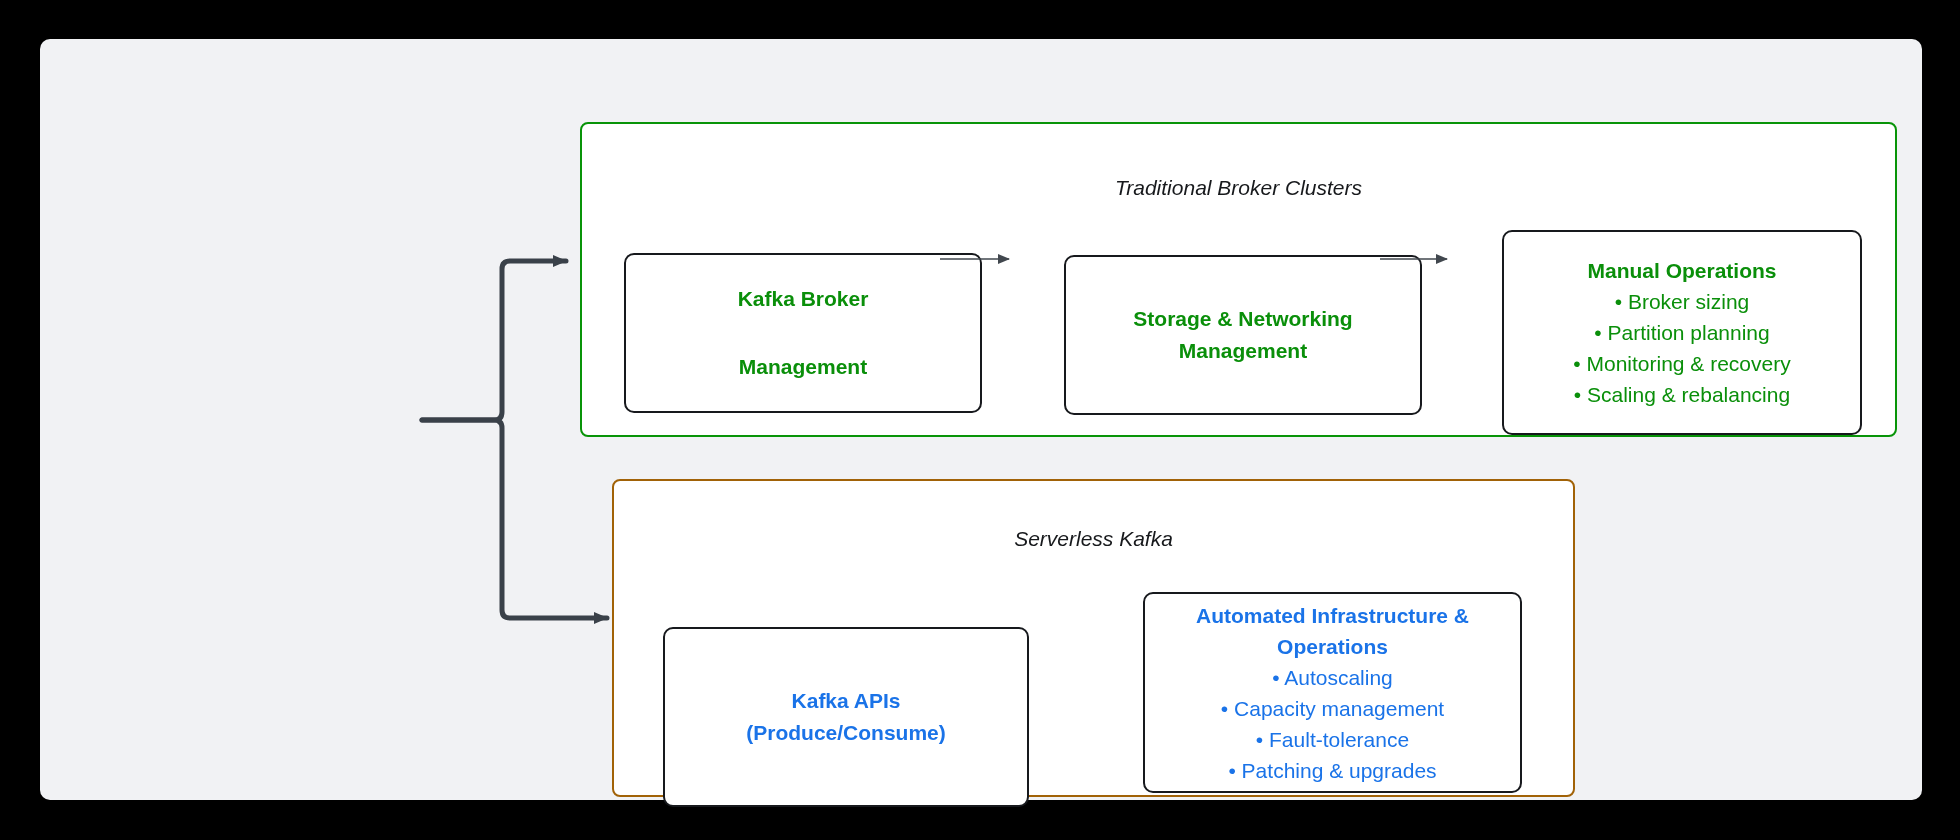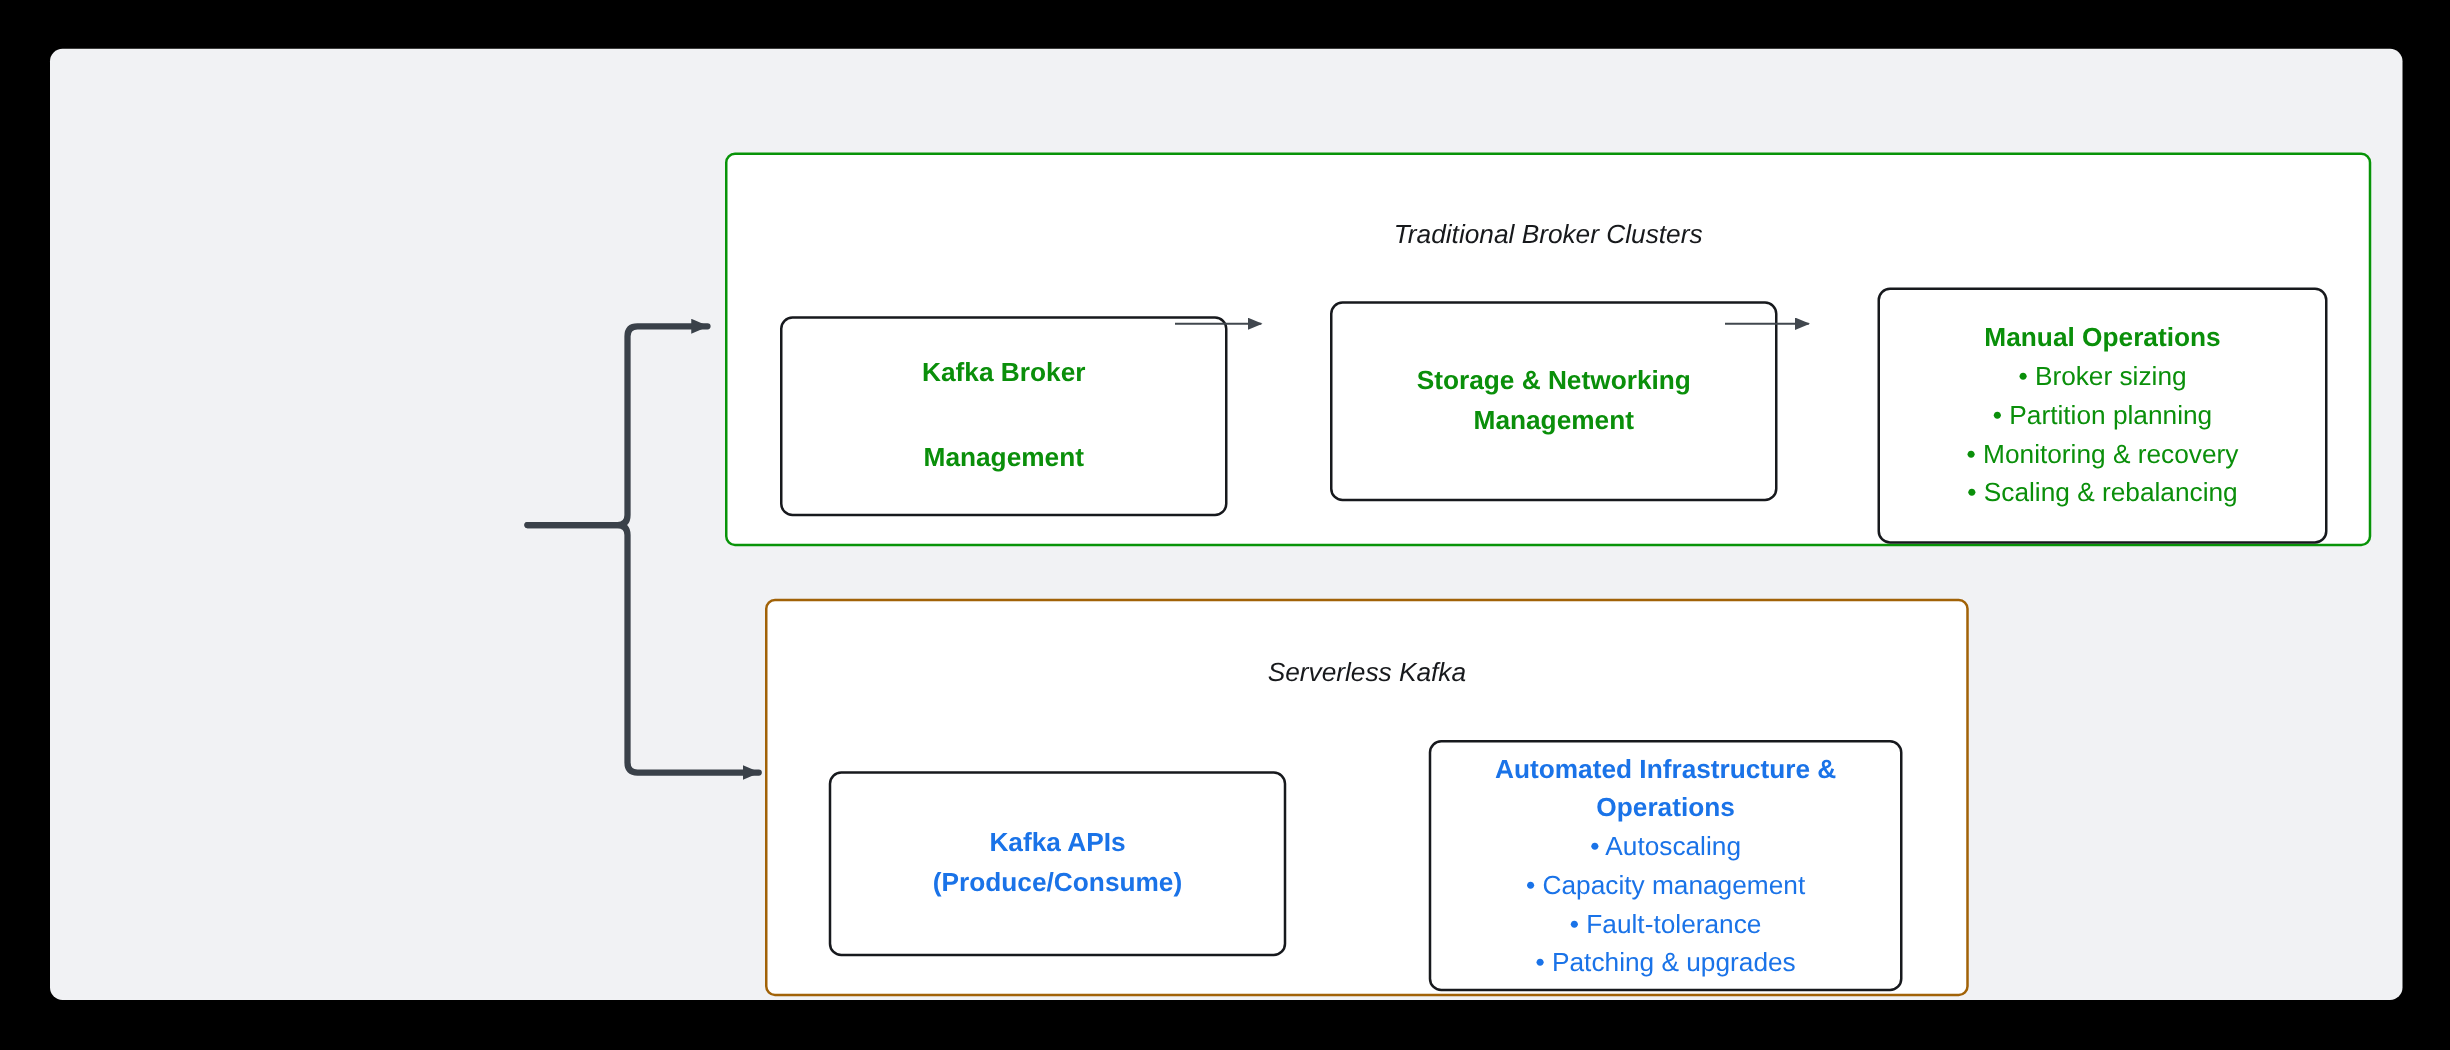--- a/index.html
+++ b/index.html
@@ -40,26 +40,26 @@
   .list-box { padding: 4px 6px; }
   .list-title { font-weight: bold; font-size: 21px; line-height: 31px; }
   .list-item  { font-size: 21px; line-height: 31px; }
 
   
   #producers-box   { left: 63px;  top: 341px; width: 359px; height: 156px; }
 
   #traditional-group { left: 540px; top: 83px;  width: 1317px; height: 315px; }
   #traditional-title { top: 50px; }
   #broker-box      { left: 42px;  top: 97px;  width: 358px; height: 160px; gap: 36px; }
-  #storage-box     { left: 482px; top: 85px;  width: 358px; height: 160px; }
+  #storage-box     { left: 482px; top: 99px;  width: 358px; height: 160px; }
   #manual-ops-box  { left: 920px; top: 74px;  width: 360px; height: 205px; }
 
   #serverless-group { left: 572px; top: 440px; width: 963px; height: 318px; }
   #serverless-title { top: 44px; }
-  #apis-box        { left: 49px;  top: 104px;  width: 366px; height: 148px; align-items: center; }
+  #apis-box        { left: 49px;  top: 114px;  width: 366px; height: 180px; align-items: center; }
   #automated-box   { left: 529px; top: 79px;  width: 379px; height: 201px; }
 
   #connector-layer {
     position: absolute; left: 0; top: 0; width: 1960px; height: 840px;
     pointer-events: none; z-index: 10;
   }
 </style>
 </head>
 <body>
 

